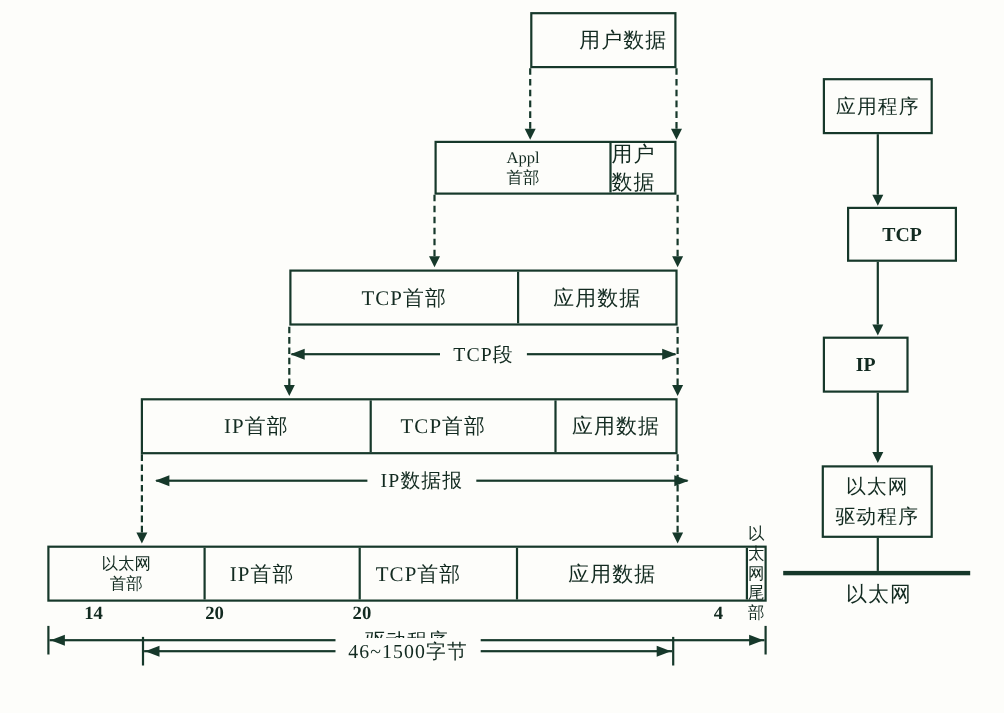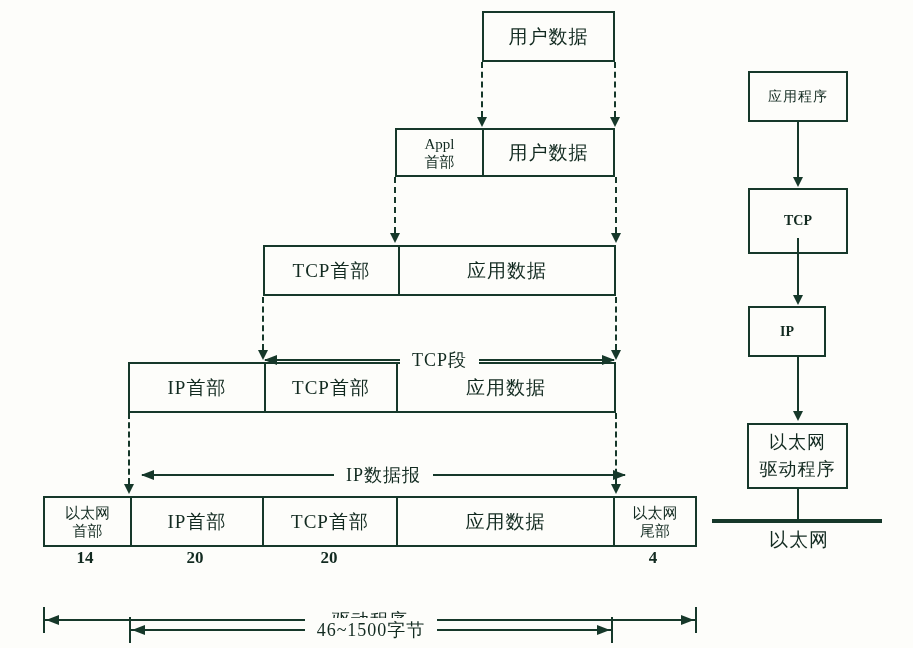--- a/index.html
+++ b/index.html
@@ -11,53 +11,53 @@
   body{
     font-family:"Liberation Serif","DejaVu Serif",serif;
     background:var(--bg);
     color:var(--txt);
   }
   #stage{position:relative;width:913px;height:648px;background:var(--bg);overflow:hidden;}
 
   
   .prow{position:absolute;display:flex;border:2px solid var(--ink);box-sizing:border-box;background:var(--bg);}
   .pcell{display:flex;align-items:center;justify-content:center;box-sizing:border-box;
-         font-size:19px;letter-spacing:1px;}
+         font-size:19px;letter-spacing:1px;margin-left:36px;}
   .pcell + .pcell{border-left:2px solid var(--ink);}
   .two-line{white-space:pre-line;font-size:15px;line-height:1.2;text-align:center;letter-spacing:0;font-family:Liberation Serif, serif;}
 
   
   .num{position:absolute;top:548px;transform:translateX(-50%);font-weight:bold;font-size:17px;}
 
   
   .vdash{position:absolute;width:0;border-left:2px dashed var(--ink);}
   .vdash::after{content:"";position:absolute;left:-6px;bottom:-10px;width:0;height:0;
     border-left:5px solid transparent;border-right:5px solid transparent;border-top:10px solid var(--ink);}
 
   
   .varrow{position:absolute;width:0;border-left:2px solid var(--ink);}
   .varrow::after{content:"";position:absolute;left:-6px;bottom:-10px;width:0;height:0;
     border-left:5px solid transparent;border-right:5px solid transparent;border-top:10px solid var(--ink);}
   .vline{position:absolute;width:0;border-left:2px solid var(--ink);}
 
   
-  .measure{position:absolute;height:28px;display:flex;align-items:center;justify-content:center;margin-top:38px;}
+  .measure{position:absolute;height:28px;display:flex;align-items:center;justify-content:center;}
   .measure .line{position:absolute;left:2px;right:2px;top:50%;margin-top:-1px;border-top:2px solid var(--ink);}
   .measure .lbl{position:relative;z-index:2;background:var(--bg);padding:0 12px;font-size:18px;letter-spacing:1px;}
   .measure .ah-l{position:absolute;z-index:1;left:1px;top:50%;margin-top:-5px;width:0;height:0;
     border-top:5px solid transparent;border-bottom:5px solid transparent;border-right:13px solid var(--ink);}
   .measure .ah-r{position:absolute;z-index:1;right:1px;top:50%;margin-top:-5px;width:0;height:0;
     border-top:5px solid transparent;border-bottom:5px solid transparent;border-left:13px solid var(--ink);}
   .measure .bar{position:absolute;top:50%;margin-top:-13px;width:2px;height:26px;background:var(--ink);}
   .measure .bar.l{left:0;}
   .measure .bar.r{right:0;}
 
   
   .sbox{position:absolute;border:2px solid var(--ink);box-sizing:border-box;background:var(--bg);
-        display:flex;align-items:center;justify-content:center;font-size:14px;letter-spacing:1px;}
+        display:flex;align-items:center;justify-content:center;font-size:18px;letter-spacing:1px;}
   .sbox.bold{font-weight:bold;letter-spacing:0;}
 
   .bus{position:absolute;left:712px;top:519px;width:170px;height:4px;background:var(--ink);}
   .bus-label{position:absolute;top:527px;left:799px;transform:translateX(-50%);font-size:19px;letter-spacing:1px;}
 </style>
 </head>
 <body>
 
 <div id="stage">
 
@@ -137,21 +137,21 @@
     <div class="bar l"></div>
     <div class="bar r"></div>
     <div class="ah-l" style="left:3px;"></div>
     <div class="ah-r" style="right:3px;"></div>
     <div class="lbl">46~1500字节</div>
   </div>
 
   <div class="sbox" style="left:748px;top:71px;width:100px;height:51px;">应用程序</div>
   <div class="varrow" style="left:797px;top:122px;height:55px;"></div>
 
-  <div class="sbox bold" style="left:748px;top:188px;width:100px;height:66px;">TCP</div>
+  <div class="sbox bold" style="left:770px;top:188px;width:100px;height:50px;">TCP</div>
   <div class="varrow" style="left:797px;top:238px;height:57px;"></div>
 
   <div class="sbox bold" style="left:748px;top:306px;width:78px;height:51px;">IP</div>
   <div class="varrow" style="left:797px;top:357px;height:54px;"></div>
 
   <div class="sbox two-line" style="left:747px;top:423px;width:101px;height:66px;white-space:pre-line;font-size:18px;line-height:1.5;text-align:center;">以太网
 驱动程序</div>
   <div class="vline" style="left:797px;top:489px;height:30px;"></div>
 
   <div class="bus"></div>

